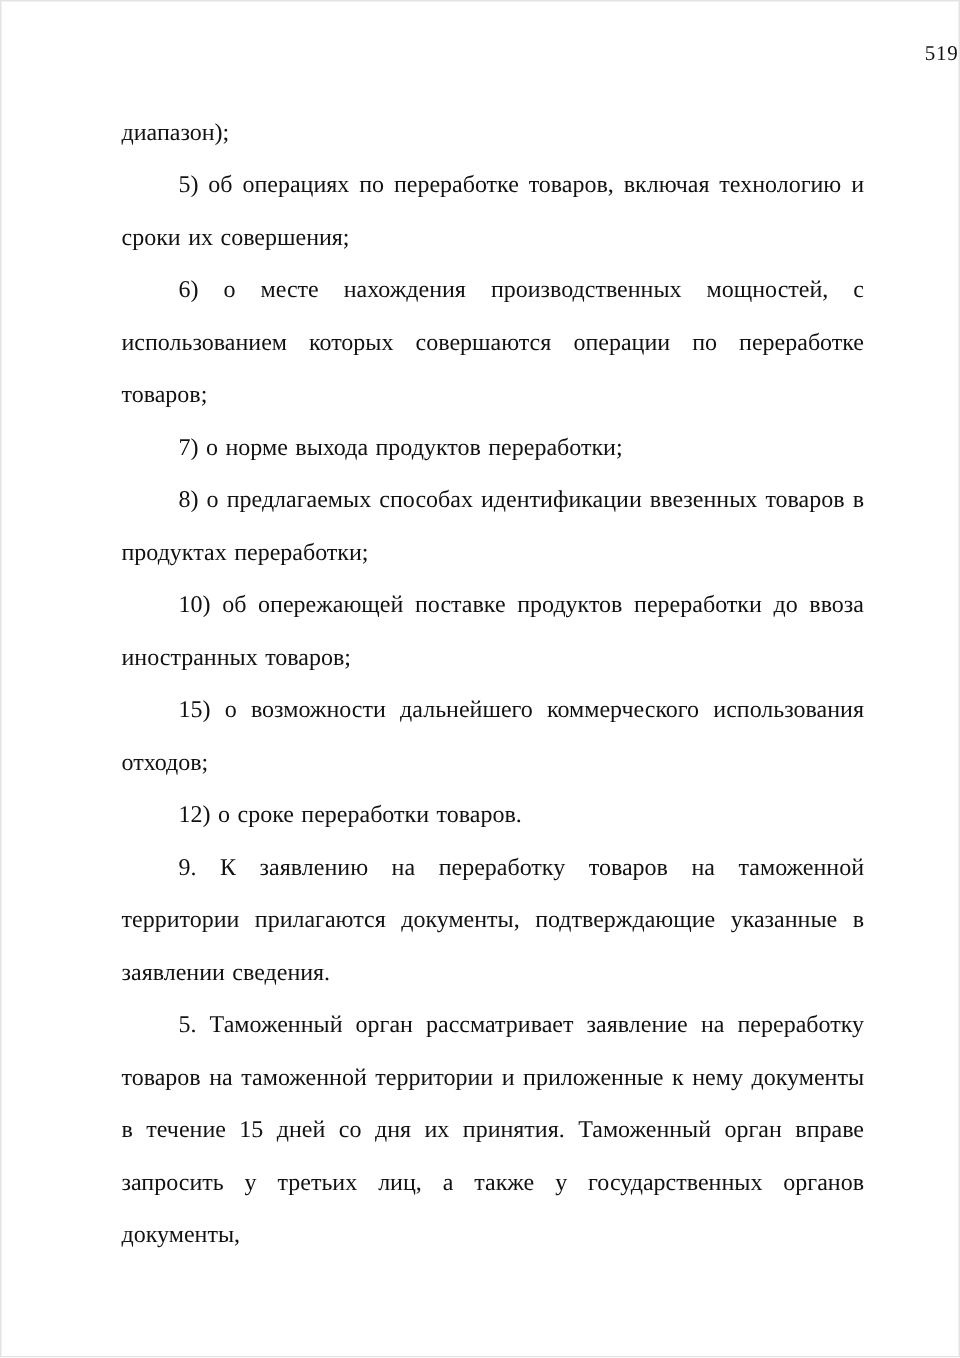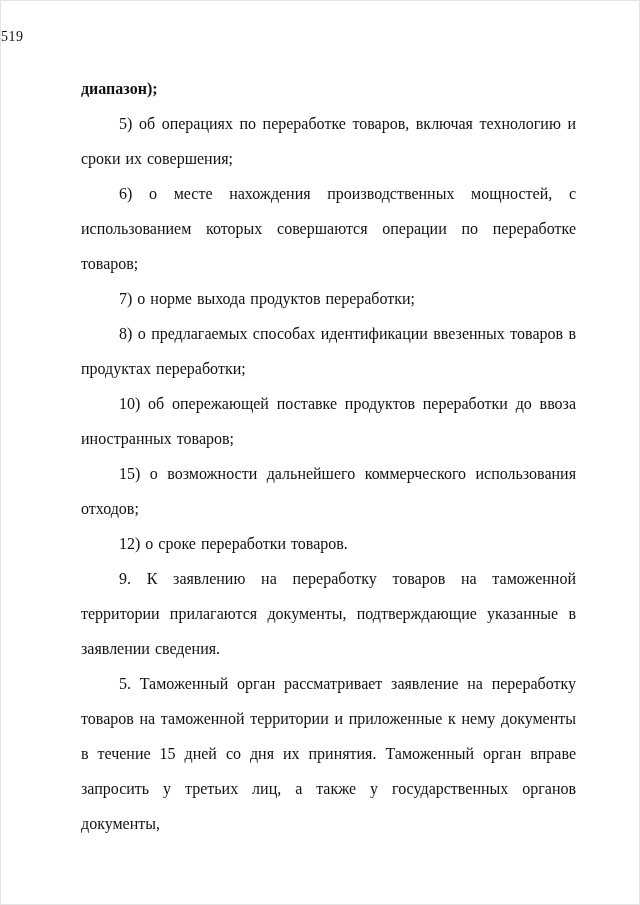--- a/index.html
+++ b/index.html
@@ -16,21 +16,21 @@
       border: 1px solid #e3e3e3;
       font-family: "Liberation Serif", serif;
       color: #111111;
       overflow: hidden;
     }
     .page-number {
       position: absolute;
       top: 28px;
       left: 0;
       right: 0;
-      text-align: left;
+      text-align: right;
       font-size: 14px;
       letter-spacing: 0.5px;
       color: #111111;
     }
     .content {
       position: absolute;
       top: 70px;
       left: 80px;
       width: 495px;
     }
@@ -38,21 +38,20 @@
       margin: 0;
       font-size: 16px;
       line-height: 35px;
       text-align: justify;
       text-indent: 38px;
       word-spacing: 1px;
       color: #111111;
     }
     .content p.continuation {
       text-indent: 0;
-      font-weight: bold;
     }
   </style>
 </head>
 <body>
 
 <div class="page">
 
   <div class="page-number">519</div>
 
   <div class="content">

